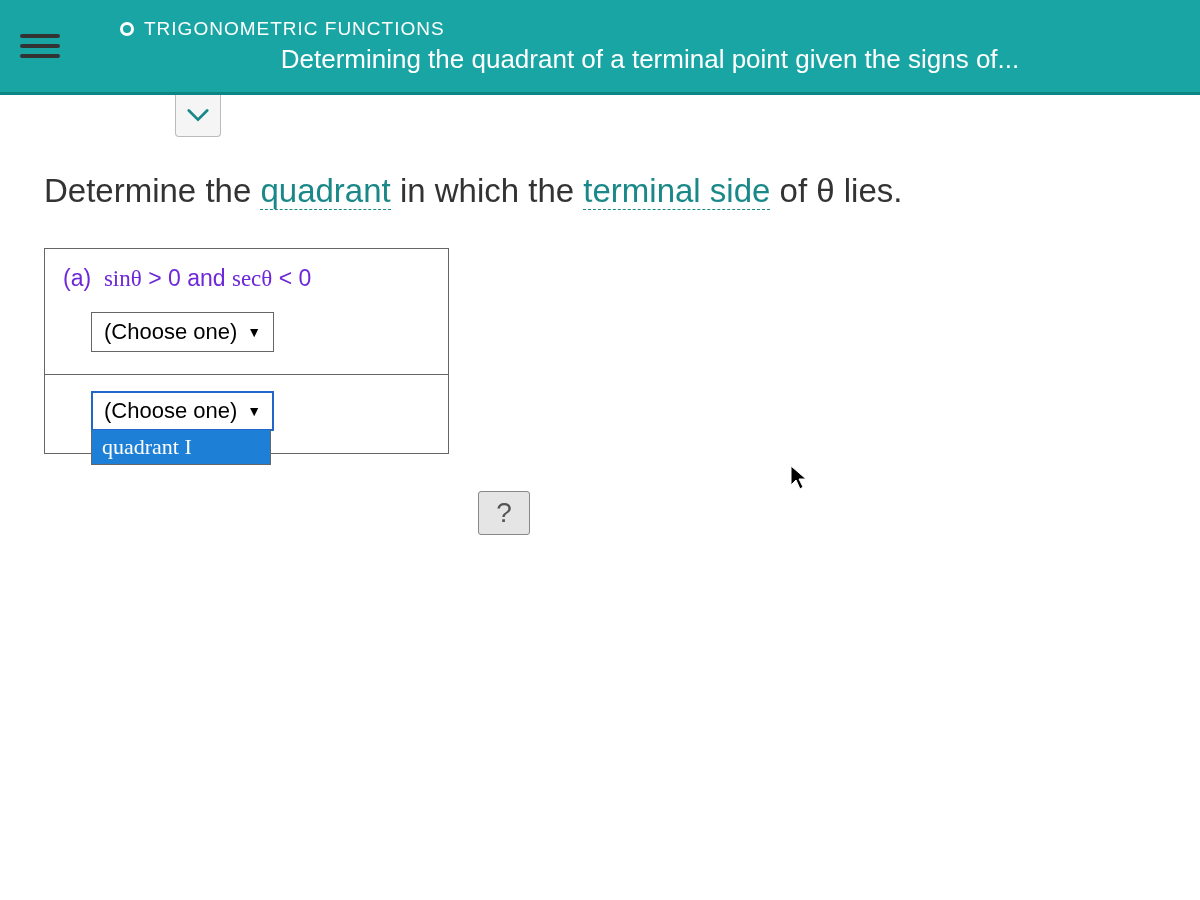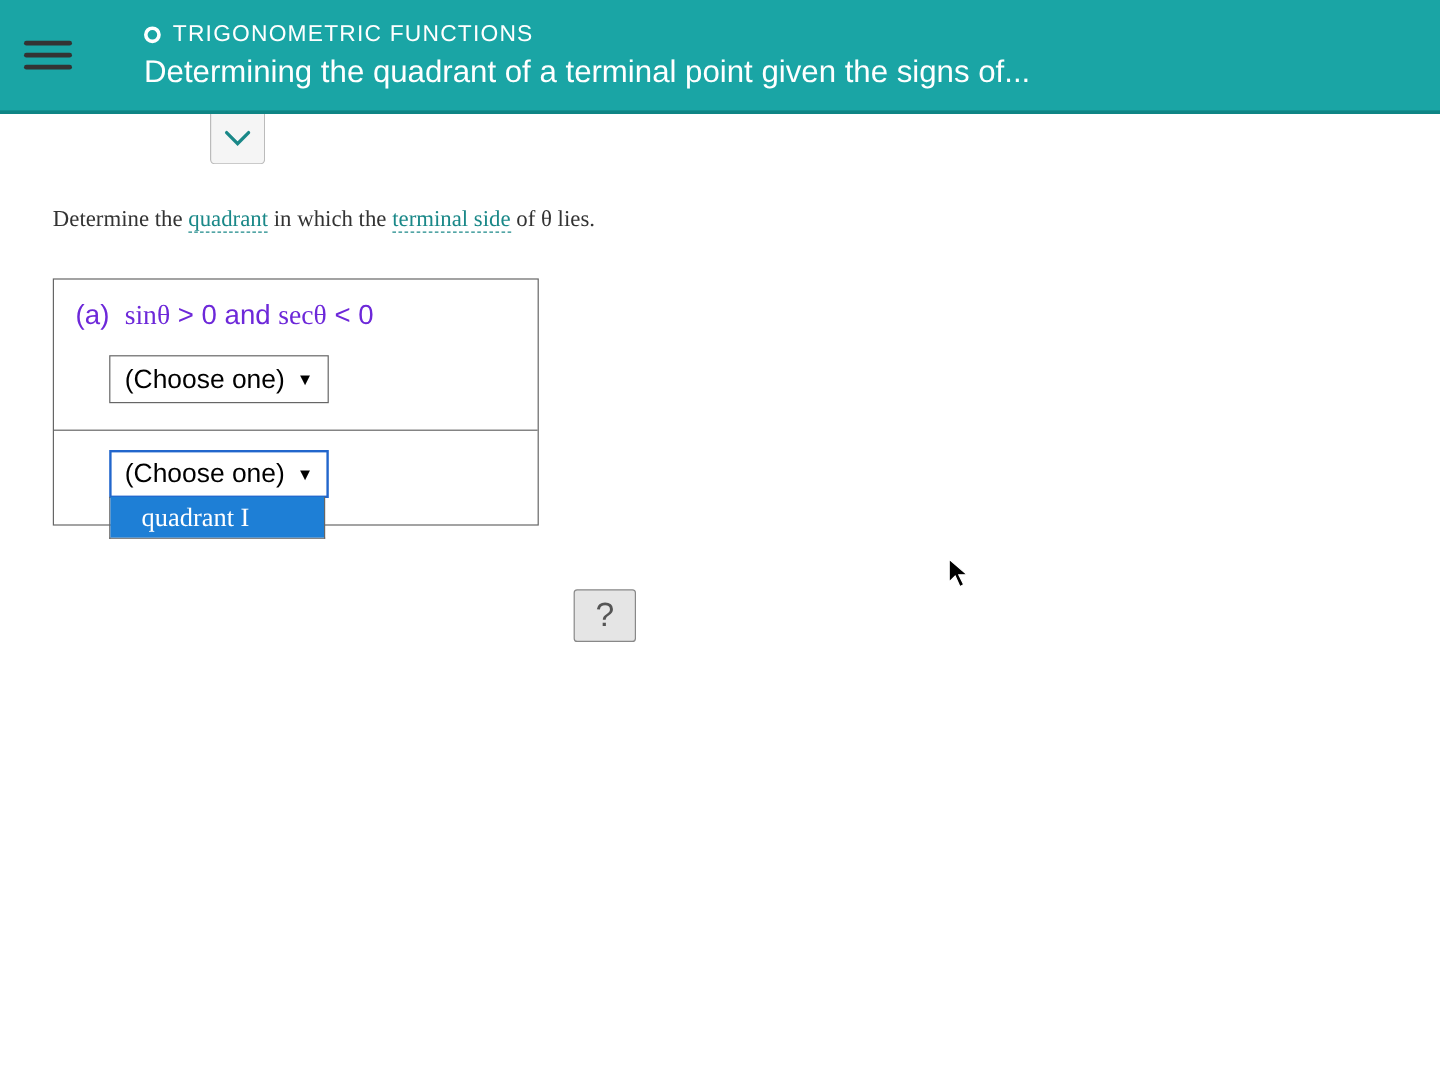--- a/index.html
+++ b/index.html
@@ -11,20 +11,21 @@
       overflow: hidden;
       position: relative;
     }
     .top-bar {
       background: #1aa5a5;
       height: 95px;
       display: flex;
       align-items: center;
       padding: 0 20px;
       border-bottom: 3px solid #0e8585;
+      text-align: center;
     }
     .menu-icon {
       width: 40px;
       height: 40px;
       display: flex;
       flex-direction: column;
       justify-content: center;
       gap: 6px;
       margin-right: 60px;
       cursor: pointer;
@@ -74,24 +75,23 @@
       margin-top: 0;
       display: flex;
       align-items: center;
       justify-content: center;
       cursor: pointer;
       border-top: none;
       border-radius: 0 0 4px 4px;
     }
     .expand-btn svg { width: 22px; height: 16px; }
     .question-text {
-      font-size: 19px;
+      font-size: 33px;
       color: #333;
       margin: 35px 0 0 44px;
-      font-family: Liberation Serif, serif;
     }
     .link-term {
       color: #1a8888;
       border-bottom: 1px dashed #1a8888;
       cursor: pointer;
     }
     .problem-box {
       border: 1px solid #666;
       margin: 38px 0 0 44px;
       width: 405px;
@@ -146,21 +146,21 @@
       top: 100%;
       left: 0;
       border: 1px solid #666;
       border-top: none;
       background: #fff;
       width: 180px;
       z-index: 10;
       margin-top: -1px;
     }
     .dropdown-item {
-      padding: 4px 26px;
+      padding: 4px 10px;
       font-size: 22px;
       cursor: pointer;
       font-family: 'Times New Roman', serif;
     }
     .dropdown-item.highlighted {
       background: #1e7fd6;
       color: #fff;
     }
     .help-btn {
       position: absolute;

